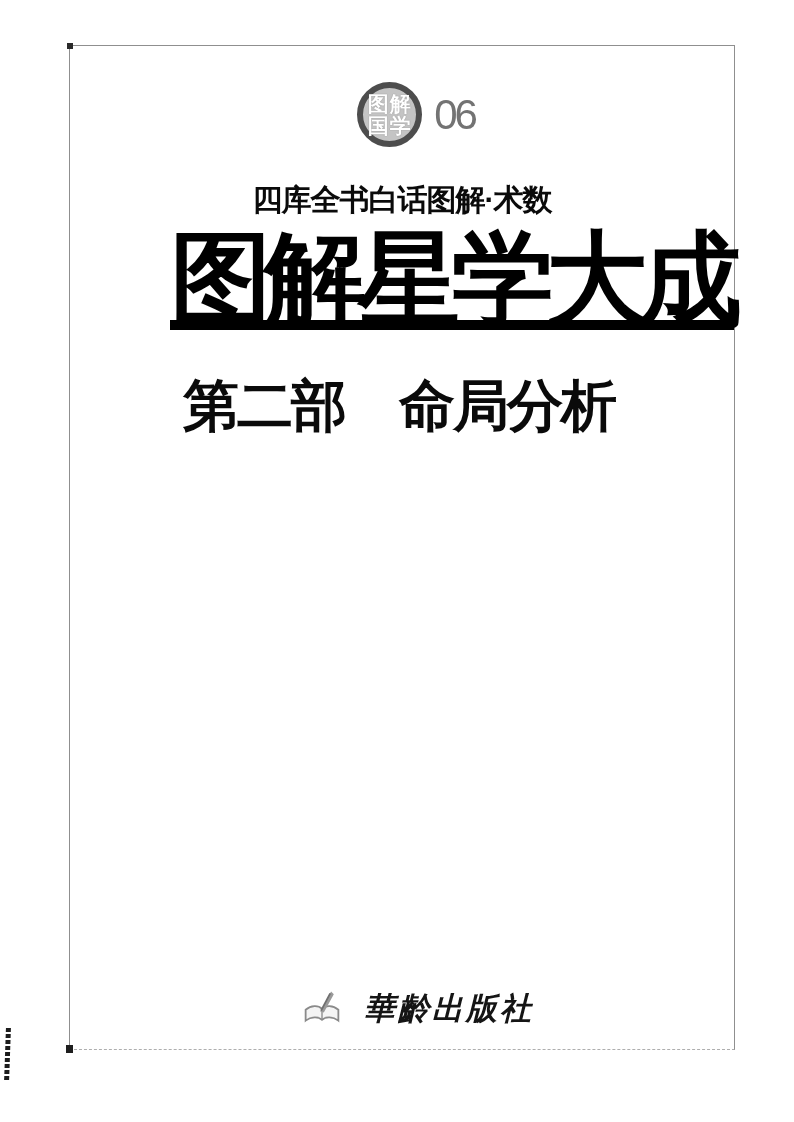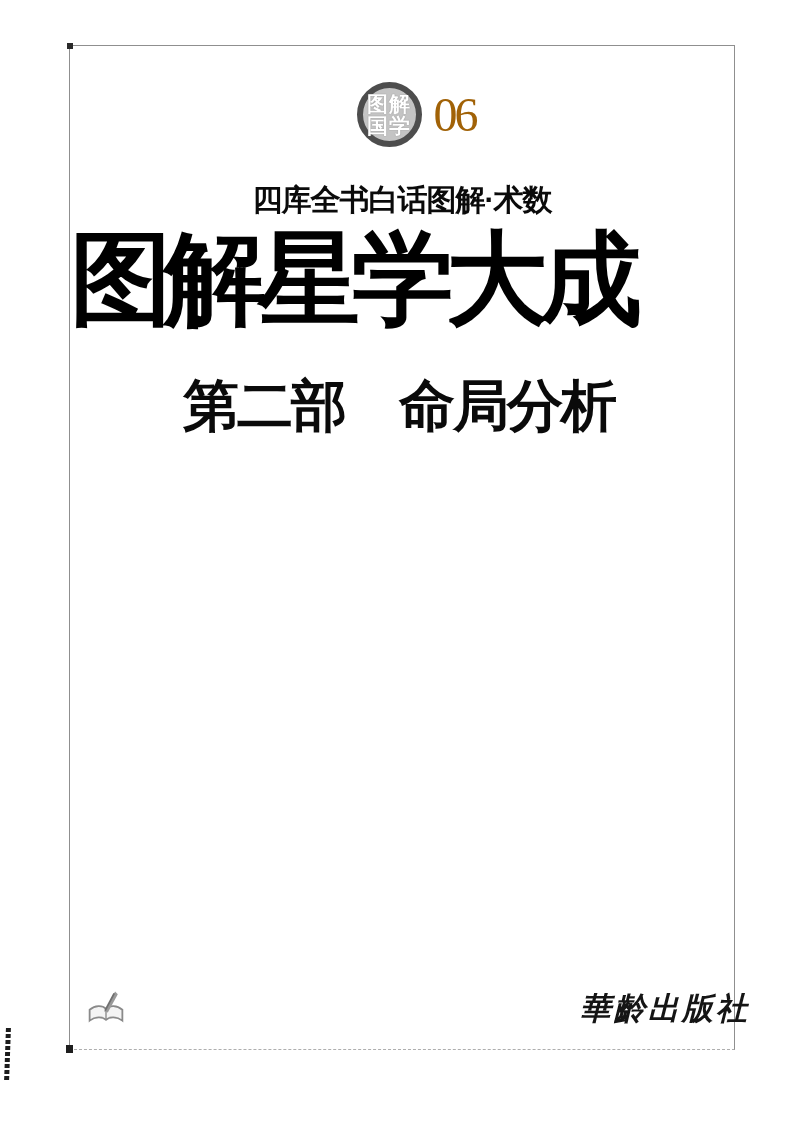--- a/index.html
+++ b/index.html
@@ -34,46 +34,46 @@
     transform:translateX(14px);
   }
   .badge-circle {
     width:53px; height:53px; border:6px solid #4d4d4d; border-radius:50%;
     background:#c4c4c4; color:#ffffff; font-weight:bold; font-size:21px;
     line-height:1.04; letter-spacing:1px;
     display:flex; flex-direction:column; align-items:center; justify-content:center;
     text-shadow:0 0 1px #6f6f6f;
   }
   .badge-number {
-    font-family:Liberation Serif, serif; font-size:48px; letter-spacing:-3px;
-    color:#a16207; line-height:1;
+    font-family:Liberation Sans, sans-serif; font-size:42px; letter-spacing:-3px;
+    color:#737373; line-height:1;
   }
 
   .series-title {
     position:absolute; top:134px; left:0; right:0; text-align:center;
     font-size:30px; font-weight:bold; letter-spacing:-1px; color:#0a0a0a;
   }
   .main-title {
-    position:absolute; top:183px; left:0; right:0; margin:0; text-align:left;
+    position:absolute; top:183px; left:0; right:0; margin:0; text-align:right;
     font-family:"Liberation Serif", serif; font-weight:bold;
-    font-size:102px; letter-spacing:-8px; line-height:1; color:#000;
+    font-size:102px; letter-spacing:-8px; line-height:1; color:#000;text-decoration:underline;
   }
   .part-title {
     position:absolute; top:323px; left:0; right:6px; text-align:center;
     font-size:56px; font-weight:bold; letter-spacing:-2px; color:#0a0a0a;
   }
   .authors {
     position:absolute; top:426px; left:0; right:0; text-align:center;
     font-family:"Liberation Serif", serif; font-size:26px; line-height:37px;
     color:#141414;
   }
 
   .publisher {
     position:absolute; top:940px; left:0; right:0;
-    display:flex; justify-content:space-between; align-items:center; gap:22px;
+    display:flex; justify-content:center; align-items:center; gap:22px;
     transform:translateX(16px);
   }
   .publisher-name {
     font-family:"Liberation Serif", serif; font-style:italic; font-weight:bold;
     font-size:31px; letter-spacing:3px; color:#151515;
   }
 </style>
 </head>
 <body>
 

